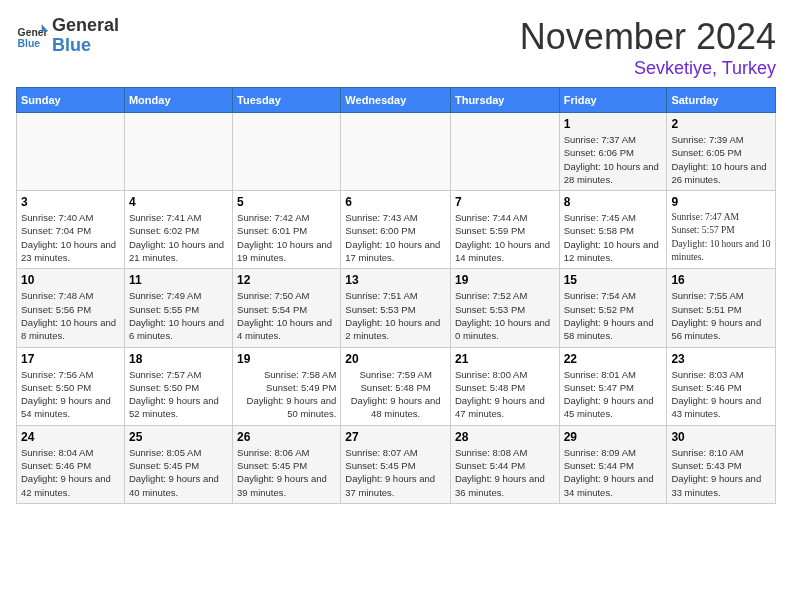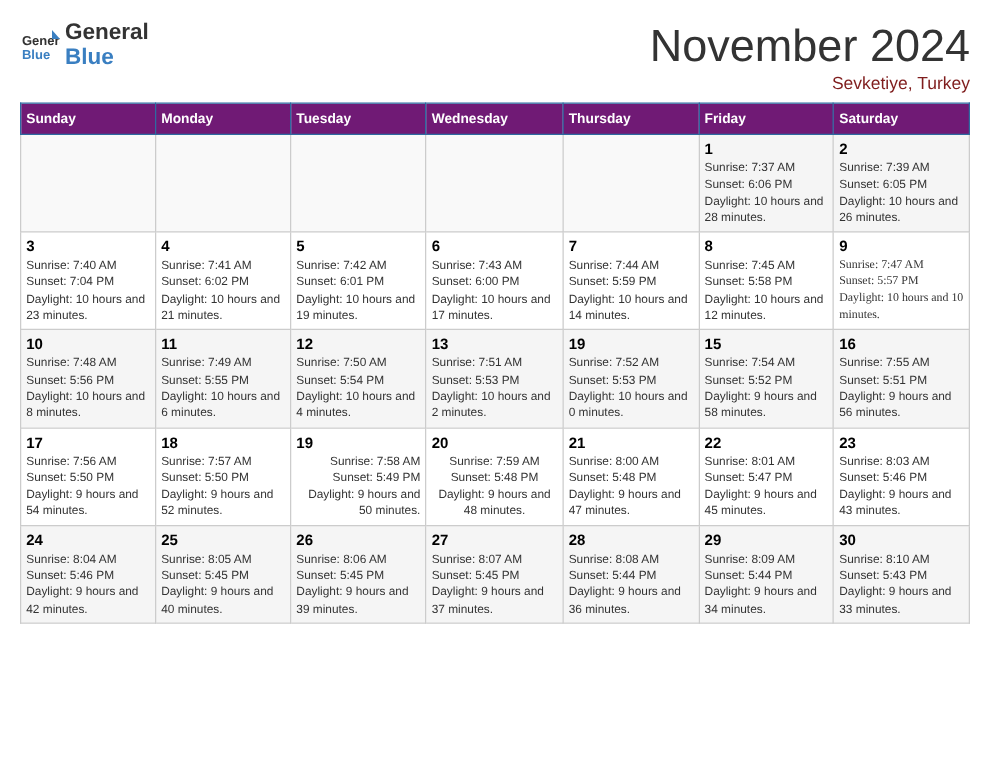--- a/index.html
+++ b/index.html
@@ -42,30 +42,30 @@
     }
     .title-block {
       text-align: right;
     }
     .month-title {
       font-size: 36px;
       font-weight: normal;
       color: #333;
     }
     .location {
-      font-size: 14px;
-      color: #7f1d1d;
+      font-size: 18px;
+      color: #6d28d9;
     }
     .calendar {
       width: 100%;
       border-collapse: collapse;
       font-size: 10.5px;
     }
     .calendar thead th {
-      background: #701a75;
+      background: #3b82f6;
       color: #fff;
       padding: 6px 4px;
       text-align: left;
       font-weight: bold;
       font-size: 11px;
       border: 1px solid #2e6aa0;
     }
     .calendar tbody td {
       vertical-align: top;
       border: 1px solid #ccc;

